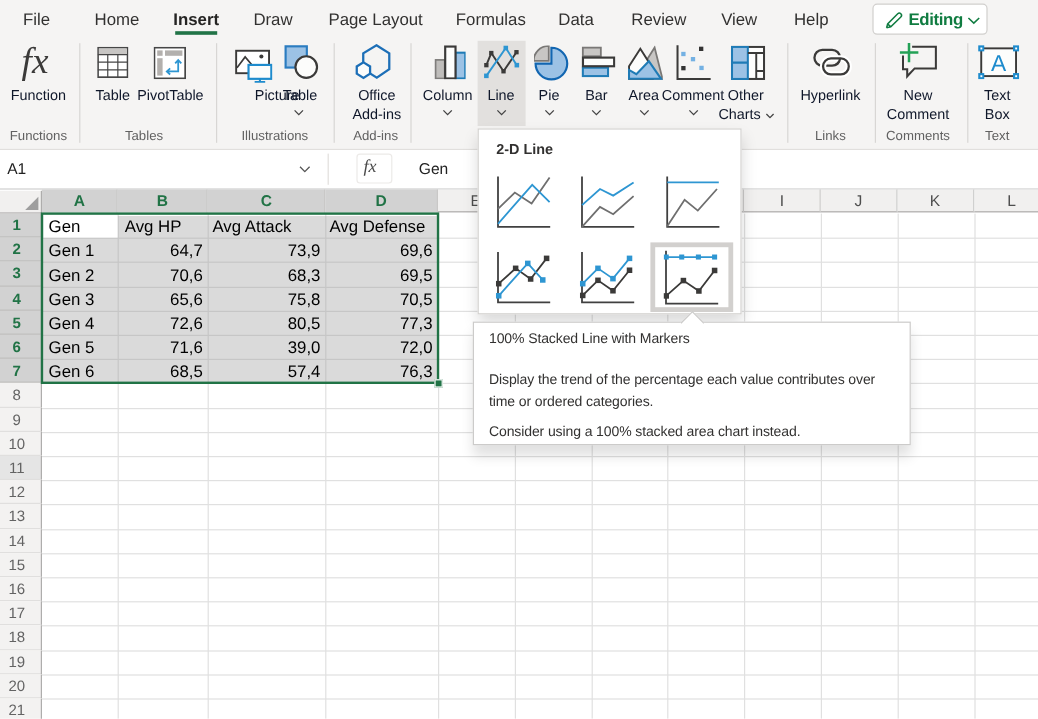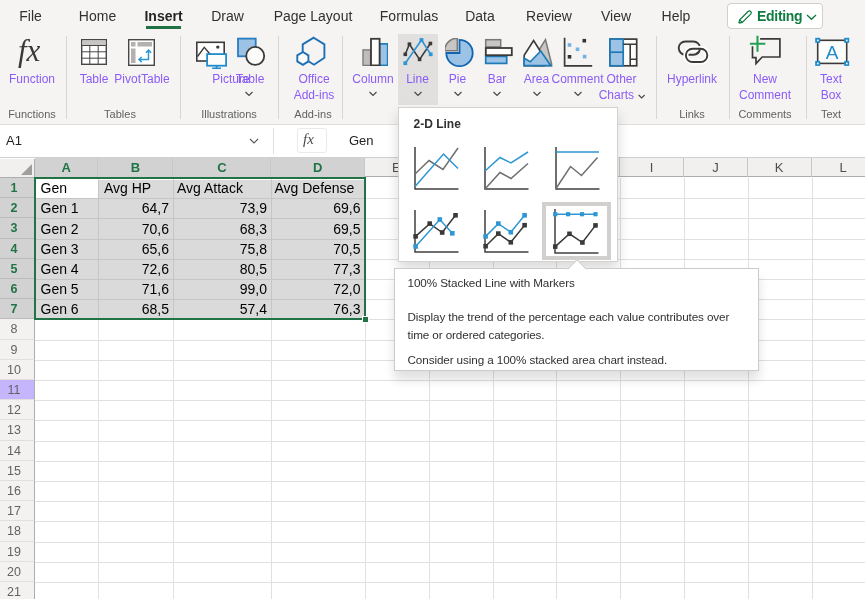--- a/index.html
+++ b/index.html
@@ -1,19 +1,19 @@
 <!DOCTYPE html>
 <html><head><meta charset="utf-8">
 <style>
 html,body{margin:0;padding:0;}
 #app{position:relative;width:865px;height:599px;background:#fff;overflow:hidden;
  font-family:"Liberation Sans",sans-serif; -webkit-font-smoothing:antialiased;}
 .abs{position:absolute;}
 .tab{position:absolute;top:7px;height:18px;line-height:18px;font-size:14px;color:#323130;transform:translateX(-50%);white-space:nowrap;}
-.lbl{position:absolute;font-size:12px;color:#8b5cf6;text-align:center;transform:translateX(-50%);white-space:nowrap;height:14px;line-height:14px;}
+.lbl{position:absolute;font-size:12px;color:#0f172a;text-align:center;transform:translateX(-50%);white-space:nowrap;height:14px;line-height:14px;}
 .grp{position:absolute;top:108px;font-size:11px;color:#616161;text-align:center;transform:translateX(-50%);white-space:nowrap;}
 .sep{position:absolute;top:36px;width:1px;height:83px;background:#d8d6d4;}
 .chev{position:absolute;transform:translateX(-50%);}
 .colhdr{position:absolute;top:158px;height:19px;line-height:19px;text-align:center;font-size:13px;box-sizing:border-box;}
 .rowhdr{position:absolute;left:0;width:35px;text-align:center;padding-right:6px;font-size:12.5px;box-sizing:border-box;}
 .vline{position:absolute;width:1px;background:#e0e0e0;}
 .hline{position:absolute;height:1px;background:#e0e0e0;}
 .cell{position:absolute;font-size:14px;color:#000;white-space:nowrap;height:20px;line-height:20px;}
 .num{transform:translateX(-100%);}
 </style></head><body>
@@ -233,21 +233,21 @@
 <div class="rowhdr" style="top:178.0px;height:20.2px;line-height:20.2px;background:#d2d2d2;color:#217346;font-weight:700;border-bottom:1px solid #bcbbba;border-right:1px solid #aeadac;">1</div>
 <div class="rowhdr" style="top:198.2px;height:20.2px;line-height:20.2px;background:#d2d2d2;color:#217346;font-weight:700;border-bottom:1px solid #bcbbba;border-right:1px solid #aeadac;">2</div>
 <div class="rowhdr" style="top:218.4px;height:20.2px;line-height:20.2px;background:#d2d2d2;color:#217346;font-weight:700;border-bottom:1px solid #bcbbba;border-right:1px solid #aeadac;">3</div>
 <div class="rowhdr" style="top:238.6px;height:20.2px;line-height:20.2px;background:#d2d2d2;color:#217346;font-weight:700;border-bottom:1px solid #bcbbba;border-right:1px solid #aeadac;">4</div>
 <div class="rowhdr" style="top:258.8px;height:20.2px;line-height:20.2px;background:#d2d2d2;color:#217346;font-weight:700;border-bottom:1px solid #bcbbba;border-right:1px solid #aeadac;">5</div>
 <div class="rowhdr" style="top:279.0px;height:20.2px;line-height:20.2px;background:#d2d2d2;color:#217346;font-weight:700;border-bottom:1px solid #bcbbba;border-right:1px solid #aeadac;">6</div>
 <div class="rowhdr" style="top:299.2px;height:20.2px;line-height:20.2px;background:#d2d2d2;color:#217346;font-weight:700;border-bottom:1px solid #bcbbba;border-right:1px solid #aeadac;">7</div>
 <div class="rowhdr" style="top:319.4px;height:20.2px;line-height:20.2px;background:#f3f2f1;color:#636363;border-bottom:1px solid #e0dfde;border-right:1px solid #aeadac;">8</div>
 <div class="rowhdr" style="top:339.6px;height:20.2px;line-height:20.2px;background:#f3f2f1;color:#636363;border-bottom:1px solid #e0dfde;border-right:1px solid #aeadac;">9</div>
 <div class="rowhdr" style="top:359.8px;height:20.2px;line-height:20.2px;background:#f3f2f1;color:#636363;border-bottom:1px solid #e0dfde;border-right:1px solid #aeadac;">10</div>
-<div class="rowhdr" style="top:380.0px;height:20.2px;line-height:20.2px;background:#c4b5fd;color:#636363;border-bottom:1px solid #e0dfde;border-right:1px solid #aeadac;">11</div>
+<div class="rowhdr" style="top:380.0px;height:20.2px;line-height:20.2px;background:#e5e5e5;color:#636363;border-bottom:1px solid #e0dfde;border-right:1px solid #aeadac;">11</div>
 <div class="rowhdr" style="top:400.2px;height:20.2px;line-height:20.2px;background:#f3f2f1;color:#636363;border-bottom:1px solid #e0dfde;border-right:1px solid #aeadac;">12</div>
 <div class="rowhdr" style="top:420.4px;height:20.2px;line-height:20.2px;background:#f3f2f1;color:#636363;border-bottom:1px solid #e0dfde;border-right:1px solid #aeadac;">13</div>
 <div class="rowhdr" style="top:440.6px;height:20.2px;line-height:20.2px;background:#f3f2f1;color:#636363;border-bottom:1px solid #e0dfde;border-right:1px solid #aeadac;">14</div>
 <div class="rowhdr" style="top:460.8px;height:20.2px;line-height:20.2px;background:#f3f2f1;color:#636363;border-bottom:1px solid #e0dfde;border-right:1px solid #aeadac;">15</div>
 <div class="rowhdr" style="top:481.0px;height:20.2px;line-height:20.2px;background:#f3f2f1;color:#636363;border-bottom:1px solid #e0dfde;border-right:1px solid #aeadac;">16</div>
 <div class="rowhdr" style="top:501.2px;height:20.2px;line-height:20.2px;background:#f3f2f1;color:#636363;border-bottom:1px solid #e0dfde;border-right:1px solid #aeadac;">17</div>
 <div class="rowhdr" style="top:521.4px;height:20.2px;line-height:20.2px;background:#f3f2f1;color:#636363;border-bottom:1px solid #e0dfde;border-right:1px solid #aeadac;">18</div>
 <div class="rowhdr" style="top:541.6px;height:20.2px;line-height:20.2px;background:#f3f2f1;color:#636363;border-bottom:1px solid #e0dfde;border-right:1px solid #aeadac;">19</div>
 <div class="rowhdr" style="top:561.8px;height:20.2px;line-height:20.2px;background:#f3f2f1;color:#636363;border-bottom:1px solid #e0dfde;border-right:1px solid #aeadac;">20</div>
 <div class="rowhdr" style="top:582.0px;height:20.2px;line-height:20.2px;background:#f3f2f1;color:#636363;border-bottom:1px solid #e0dfde;border-right:1px solid #aeadac;">21</div>
@@ -310,21 +310,21 @@
 <div class="cell" style="left:40.5px;top:238.8px;">Gen 3</div>
 <div class="cell num" style="left:169px;top:238.8px;">65,6</div>
 <div class="cell num" style="left:267px;top:238.8px;">75,8</div>
 <div class="cell num" style="left:360.5px;top:238.8px;">70,5</div>
 <div class="cell" style="left:40.5px;top:259.0px;">Gen 4</div>
 <div class="cell num" style="left:169px;top:259.0px;">72,6</div>
 <div class="cell num" style="left:267px;top:259.0px;">80,5</div>
 <div class="cell num" style="left:360.5px;top:259.0px;">77,3</div>
 <div class="cell" style="left:40.5px;top:279.2px;">Gen 5</div>
 <div class="cell num" style="left:169px;top:279.2px;">71,6</div>
-<div class="cell num" style="left:267px;top:279.2px;">99,0</div>
+<div class="cell num" style="left:267px;top:279.2px;">39,0</div>
 <div class="cell num" style="left:360.5px;top:279.2px;">72,0</div>
 <div class="cell" style="left:40.5px;top:299.4px;">Gen 6</div>
 <div class="cell num" style="left:169px;top:299.4px;">68,5</div>
 <div class="cell num" style="left:267px;top:299.4px;">57,4</div>
 <div class="cell num" style="left:360.5px;top:299.4px;">76,3</div>
 <div class="abs" style="left:397.5px;top:106.5px;width:220.5px;height:155.5px;background:#fff;border:1px solid #d4d2d0;box-sizing:border-box;box-shadow:0 7px 12px rgba(0,0,0,0.15);z-index:20;">
 <div class="abs" style="left:15px;top:9px;font-size:12px;font-weight:700;color:#323130;">2-D Line</div>
 <div class="abs" style="left:143px;top:94.5px;width:69px;height:58px;border:4px solid #d2d0ce;background:#fff;box-sizing:border-box;"></div>
 </div>
 <svg class="abs" style="left:412.5px;top:145.5px;z-index:21;" width="48" height="48" viewBox="0 0 48 48">

